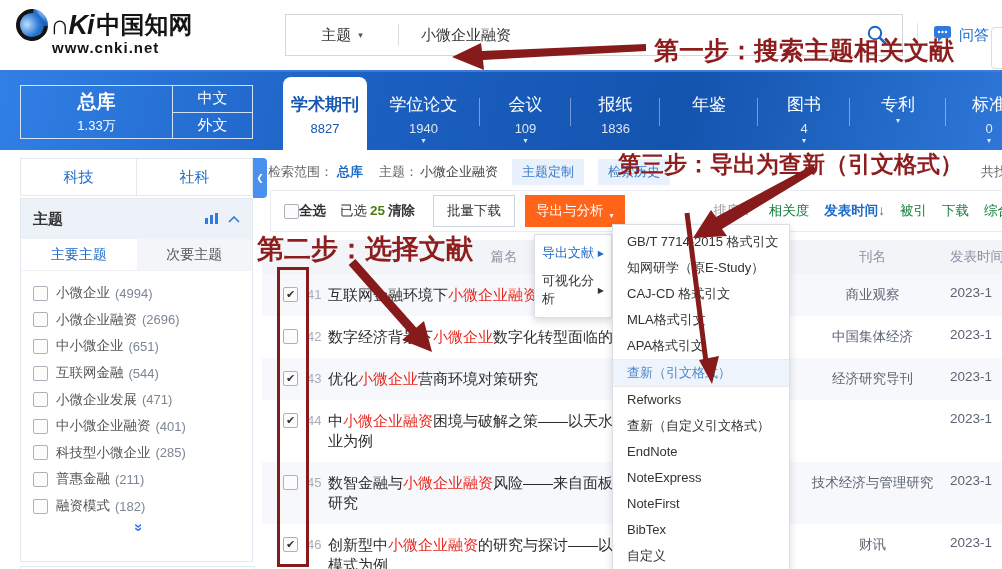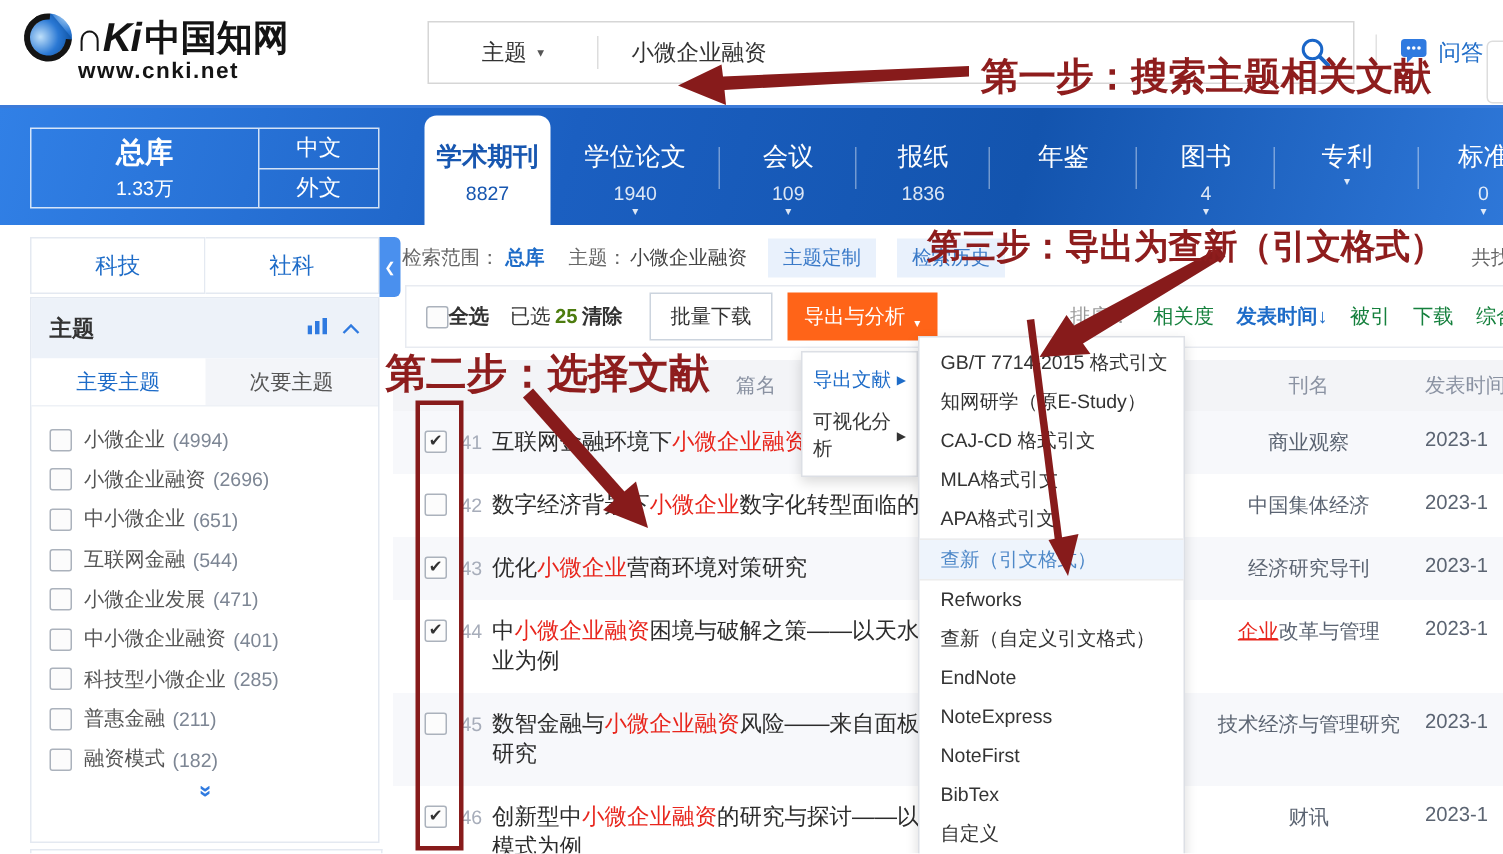--- a/index.html
+++ b/index.html
@@ -387,21 +387,20 @@
       </div>
       <div class="row">
         <div class="r-check">
           <span class="cb">✔</span>
           <span class="r-num">44</span>
         </div>
         <div class="r-title">
           <div class="tline"><span>中</span><span class="hl">小微企业融资</span><span>困境与破解之策——以天水市工</span></div>
           <div class="tline"><span>业为例</span></div>
         </div>
-        <div class="r-journal"><span class="hl">企业</span><span>改革与管理</span></div>
         <div class="r-date">2023-1</div>
       </div>
       <div class="row alt">
         <div class="r-check">
           <span class="cb"></span>
           <span class="r-num">45</span>
         </div>
         <div class="r-title">
           <div class="tline"><span>数智金融与</span><span class="hl">小微企业融资</span><span>风险——来自面板数据</span></div>
           <div class="tline"><span>研究</span></div>

